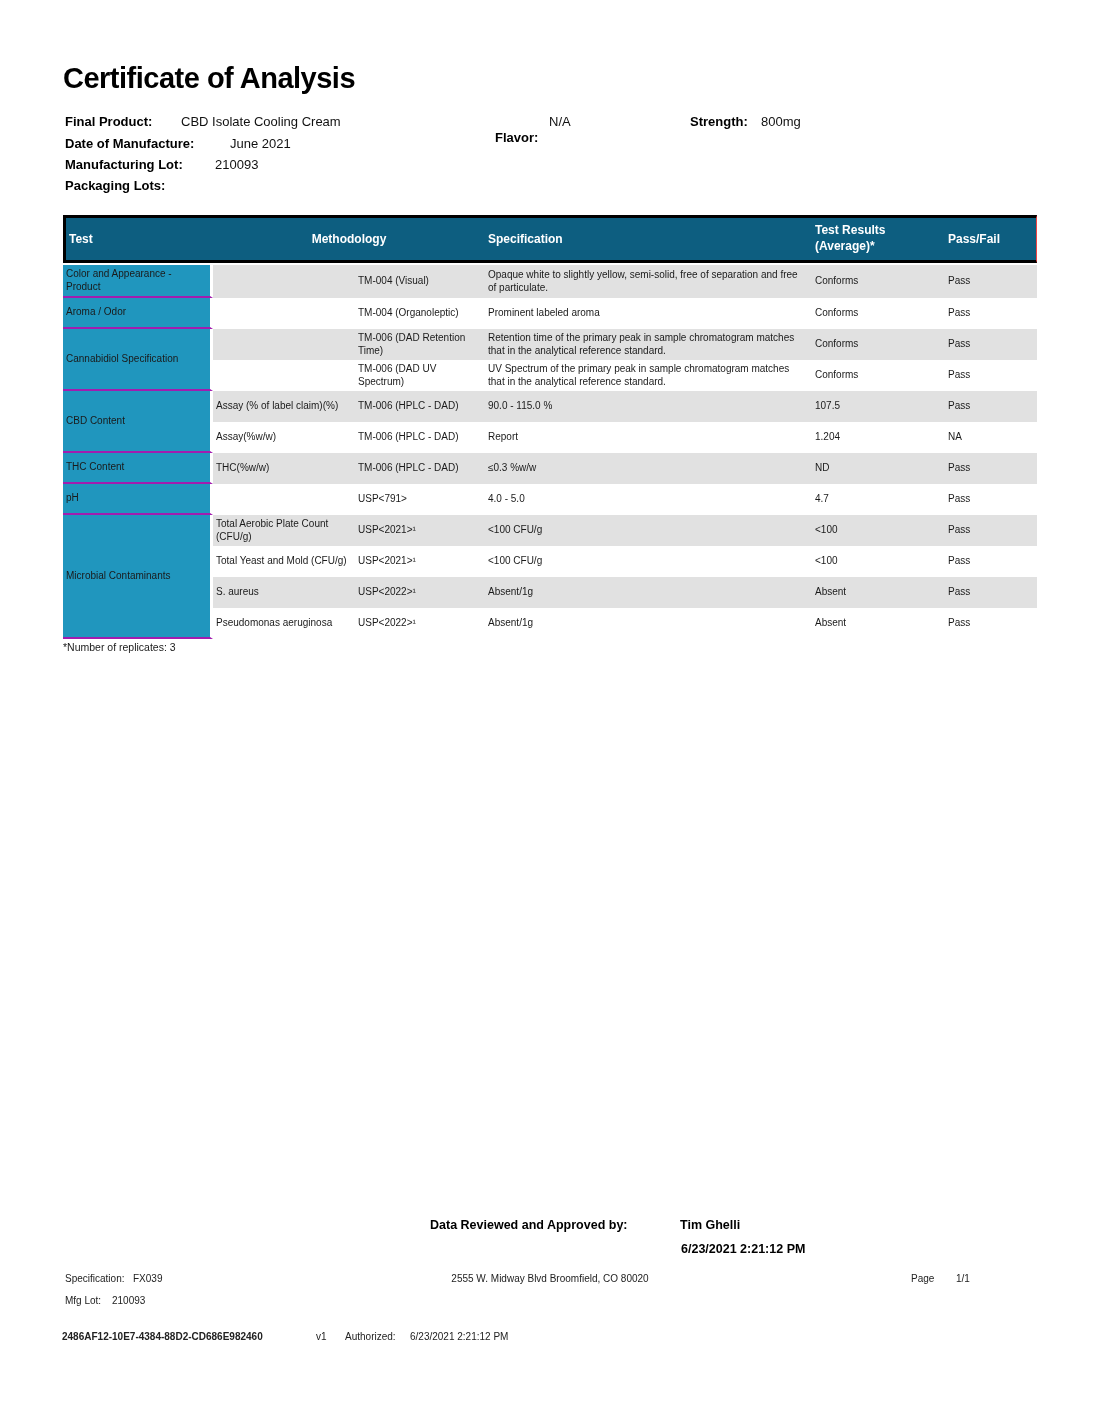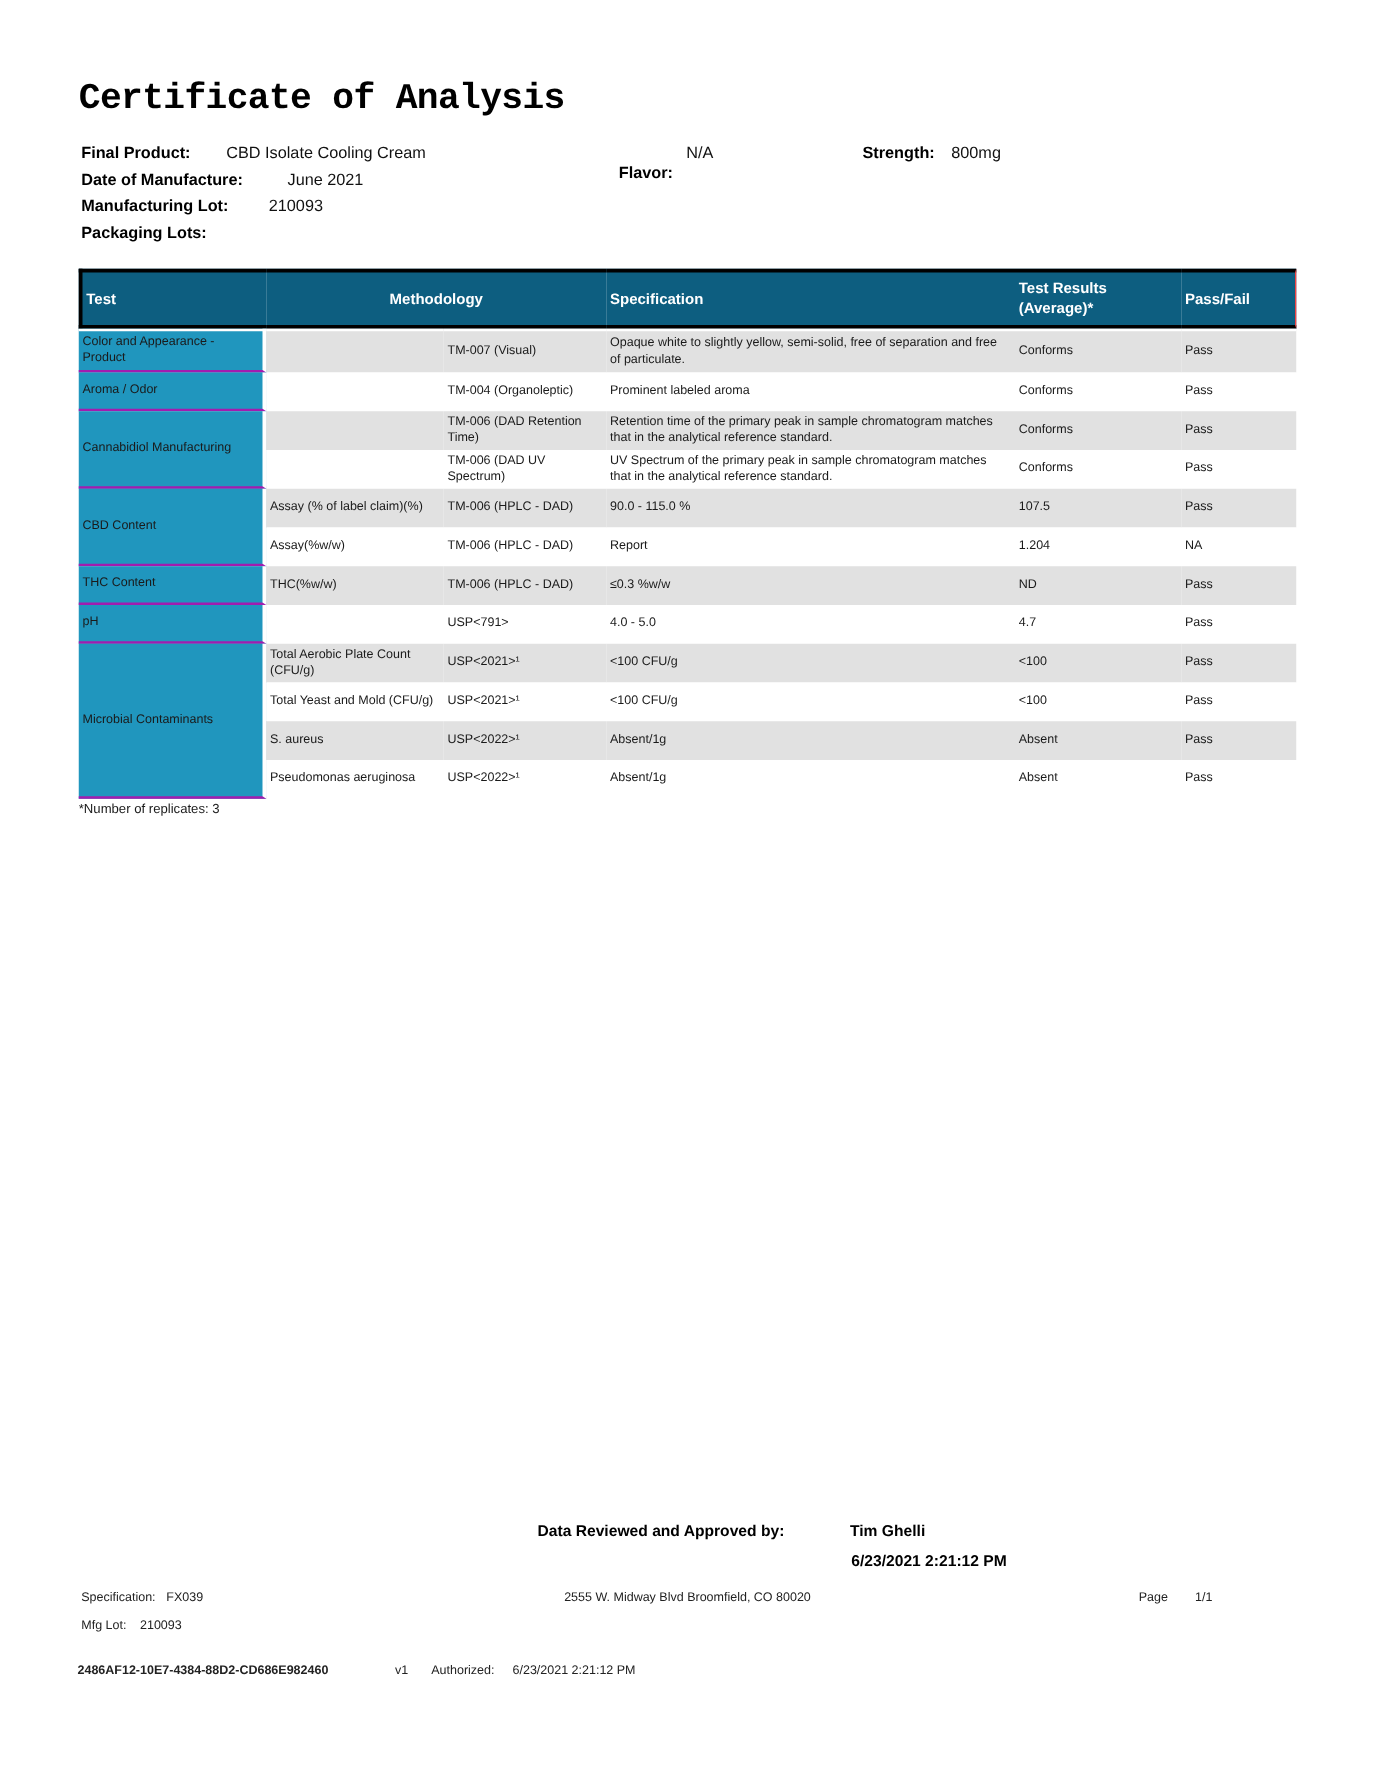--- a/index.html
+++ b/index.html
@@ -15,21 +15,20 @@
   }
   .title {
     position: absolute;
     left: 63px;
     top: 62px;
     margin: 0;
     font-size: 29px;
     font-weight: bold;
     letter-spacing: -0.5px;
     color: #000;
-    font-family: Liberation Mono, monospace;
   }
   .abs { position: absolute; white-space: nowrap; }
   .info-label { font-size: 13px; font-weight: bold; color: #000; }
   .info-value { font-size: 13px; color: #111; }
 
   
   .coa-table-wrap { position: absolute; left: 63px; top: 215px; width: 974px; }
   table.coa {
     border-collapse: separate;
     border-spacing: 0;
@@ -120,35 +119,35 @@
           <th class="th-method" colspan="2">Methodology</th>
           <th class="th-spec">Specification</th>
           <th class="th-results">Test Results (Average)*</th>
           <th class="th-pass">Pass/Fail</th>
         </tr>
       </thead>
       <tbody>
         <tr class="shade-a first-row">
           <td class="test">Color and Appearance - Product</td>
           <td class="data"></td>
-          <td class="data">TM-007 (Visual)</td>
+          <td class="data">TM-004 (Visual)</td>
           <td class="data">Opaque white to slightly yellow, semi-solid, free of separation and free of particulate.</td>
           <td class="data">Conforms</td>
           <td class="data">Pass</td>
         </tr>
         <tr class="shade-b">
           <td class="test">Aroma / Odor</td>
           <td class="data"></td>
           <td class="data">TM-004 (Organoleptic)</td>
           <td class="data">Prominent labeled aroma</td>
           <td class="data">Conforms</td>
           <td class="data">Pass</td>
         </tr>
         <tr class="shade-a">
-          <td class="test" rowspan="2">Cannabidiol Manufacturing</td>
+          <td class="test" rowspan="2">Cannabidiol Specification</td>
           <td class="data"></td>
           <td class="data">TM-006 (DAD Retention Time)</td>
           <td class="data">Retention time of the primary peak in sample chromatogram matches that in the analytical reference standard.</td>
           <td class="data">Conforms</td>
           <td class="data">Pass</td>
         </tr>
         <tr class="shade-b">
           <td class="data"></td>
           <td class="data">TM-006 (DAD UV Spectrum)</td>
           <td class="data">UV Spectrum of the primary peak in sample chromatogram matches that in the analytical reference standard.</td>

